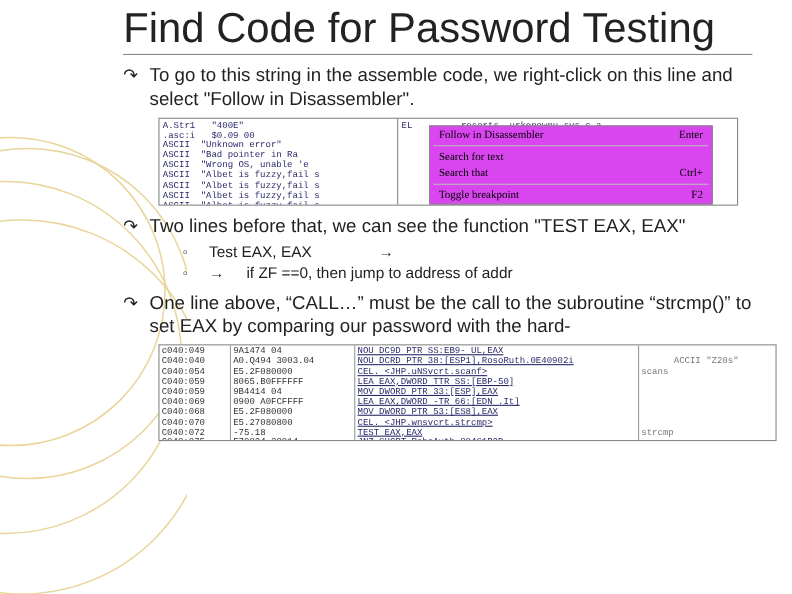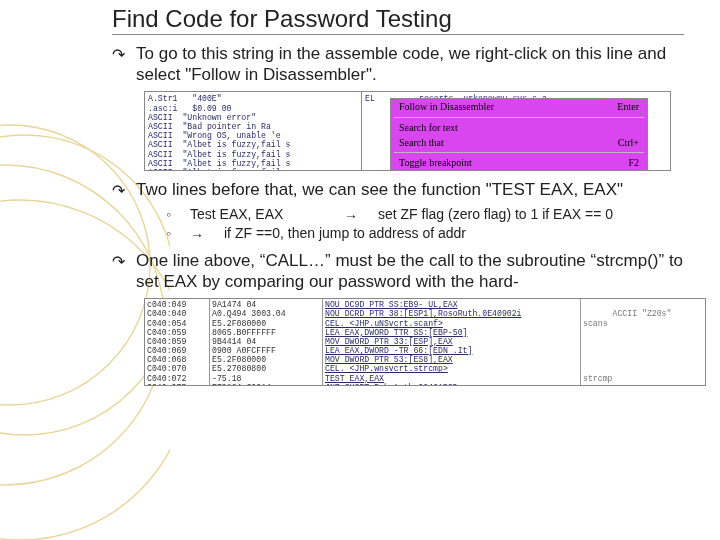--- a/index.html
+++ b/index.html
@@ -20,21 +20,21 @@
     height: 420px;
     z-index: 0;
   }
   .bg-circles svg { display: block; }
   .content {
     position: relative;
     z-index: 1;
     padding: 6px 36px 0 112px;
   }
   .title {
-    font-size: 24px;
+    font-size: 38px;
     color: #222;
     line-height: 1.08;
     margin: 0 0 8px 0;
     font-weight: 400;
     border-bottom: 1px solid #888;
     padding-bottom: 2px;
   }
   .bullets { margin: 0; padding: 0; list-style: none; }
   .bullet {
     position: relative;
@@ -217,21 +217,20 @@
 
   <ul class="bullets">
     <li class="bullet">
       <span class="glyph">↷</span>
       <span>Two lines before that, we can see the function "TEST EAX, EAX"</span>
       <ul class="sub-list">
         <li>
           <span class="dot">◦</span>
           <span class="lhs">Test EAX, EAX</span>
           <span class="arrow">→</span>
-          <span class="rhs">set ZF flag (zero flag) to 1 if EAX == 0</span>
         </li>
         <li>
           <span class="dot">◦</span>
           <span class="arrow">→</span>
           <span class="rhs">if ZF ==0, then jump to address of addr</span>
         </li>
       </ul>
     </li>
     <li class="bullet">
       <span class="glyph">↷</span>

